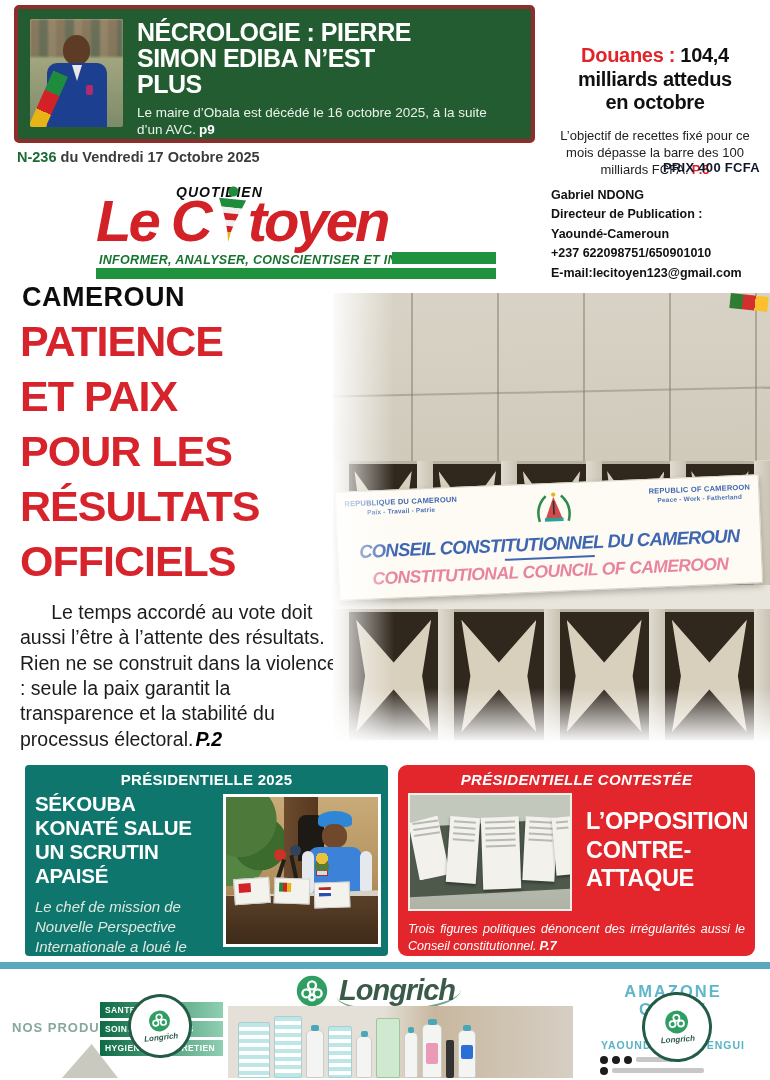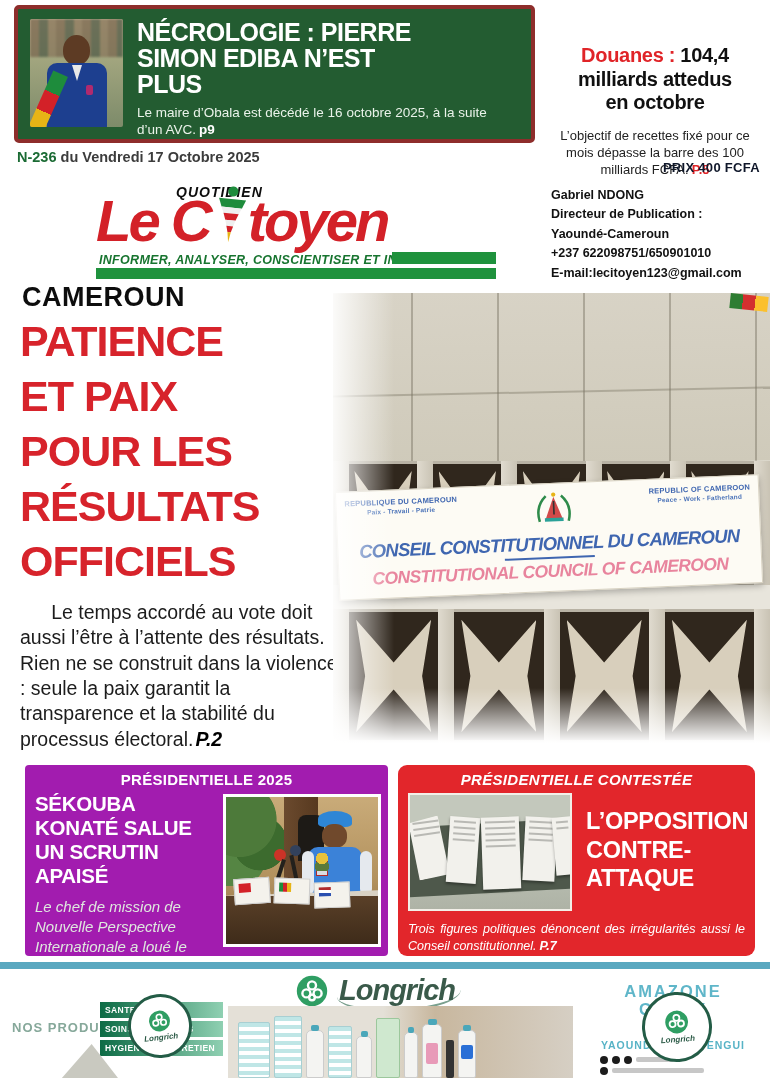--- a/index.html
+++ b/index.html
@@ -79,21 +79,21 @@
   .sign{position:absolute;left:4px;top:190px;width:424px;transform:rotate(-2.4deg);background:#fdfbf4;
         border:1px solid #d8d2c2;box-shadow:0 3px 6px rgba(0,0,0,.25);padding:7px 8px 9px;box-sizing:border-box;}
   .sign-top{display:flex;justify-content:space-between;align-items:flex-start;}
   .sign-mini{font-size:7.5px;font-weight:800;color:#3f66b0;text-align:center;line-height:1.3;letter-spacing:.2px;}
   .sign-mini .motto{font-weight:600;font-size:6.5px;color:#4a72b8;}
   .sign-fr{margin-top:4px;text-align:center;color:#3f66b0;font-size:18.5px;font-weight:800;font-style:italic;letter-spacing:-.8px;white-space:nowrap;}
   .sign-underline{width:90px;height:2px;background:#3f66b0;margin:2px auto;}
   .sign-en{text-align:center;color:#e8849d;font-size:17.5px;font-weight:800;font-style:italic;letter-spacing:-.6px;white-space:nowrap;}
 
   
-  .story-green{position:absolute;left:25px;top:765px;width:363px;height:191px;background:#a21caf;border-radius:4px;
+  .story-green{position:absolute;left:25px;top:765px;width:363px;height:191px;background:#0f766e;border-radius:4px;
                padding:6px 10px;box-sizing:border-box;}
   .sg-header{text-align:center;color:#fff;font-weight:800;font-size:15px;letter-spacing:.3px;}
   .sg-row{display:flex;margin-top:4px;}
   .sg-left{flex:1 1 auto;}
   .sg-headline{color:#fff;font-size:20.5px;font-weight:800;line-height:1.17;letter-spacing:-.3px;}
   .sg-body{margin-top:9px;color:#dfe8df;font-size:15px;font-style:italic;line-height:1.35;width:188px;}
   .sg-body b{color:#fff;margin-left:2px;}
   .sg-photo{position:relative;flex:0 0 158px;height:153px;margin-top:2px;background:linear-gradient(180deg,#c9ab79 0%,#b3925e 55%,#8a6b45 100%);
             border:3px solid #fff;box-sizing:border-box;overflow:hidden;}
   .pc-plant{position:absolute;left:-8px;top:-6px;width:70px;height:95px;

